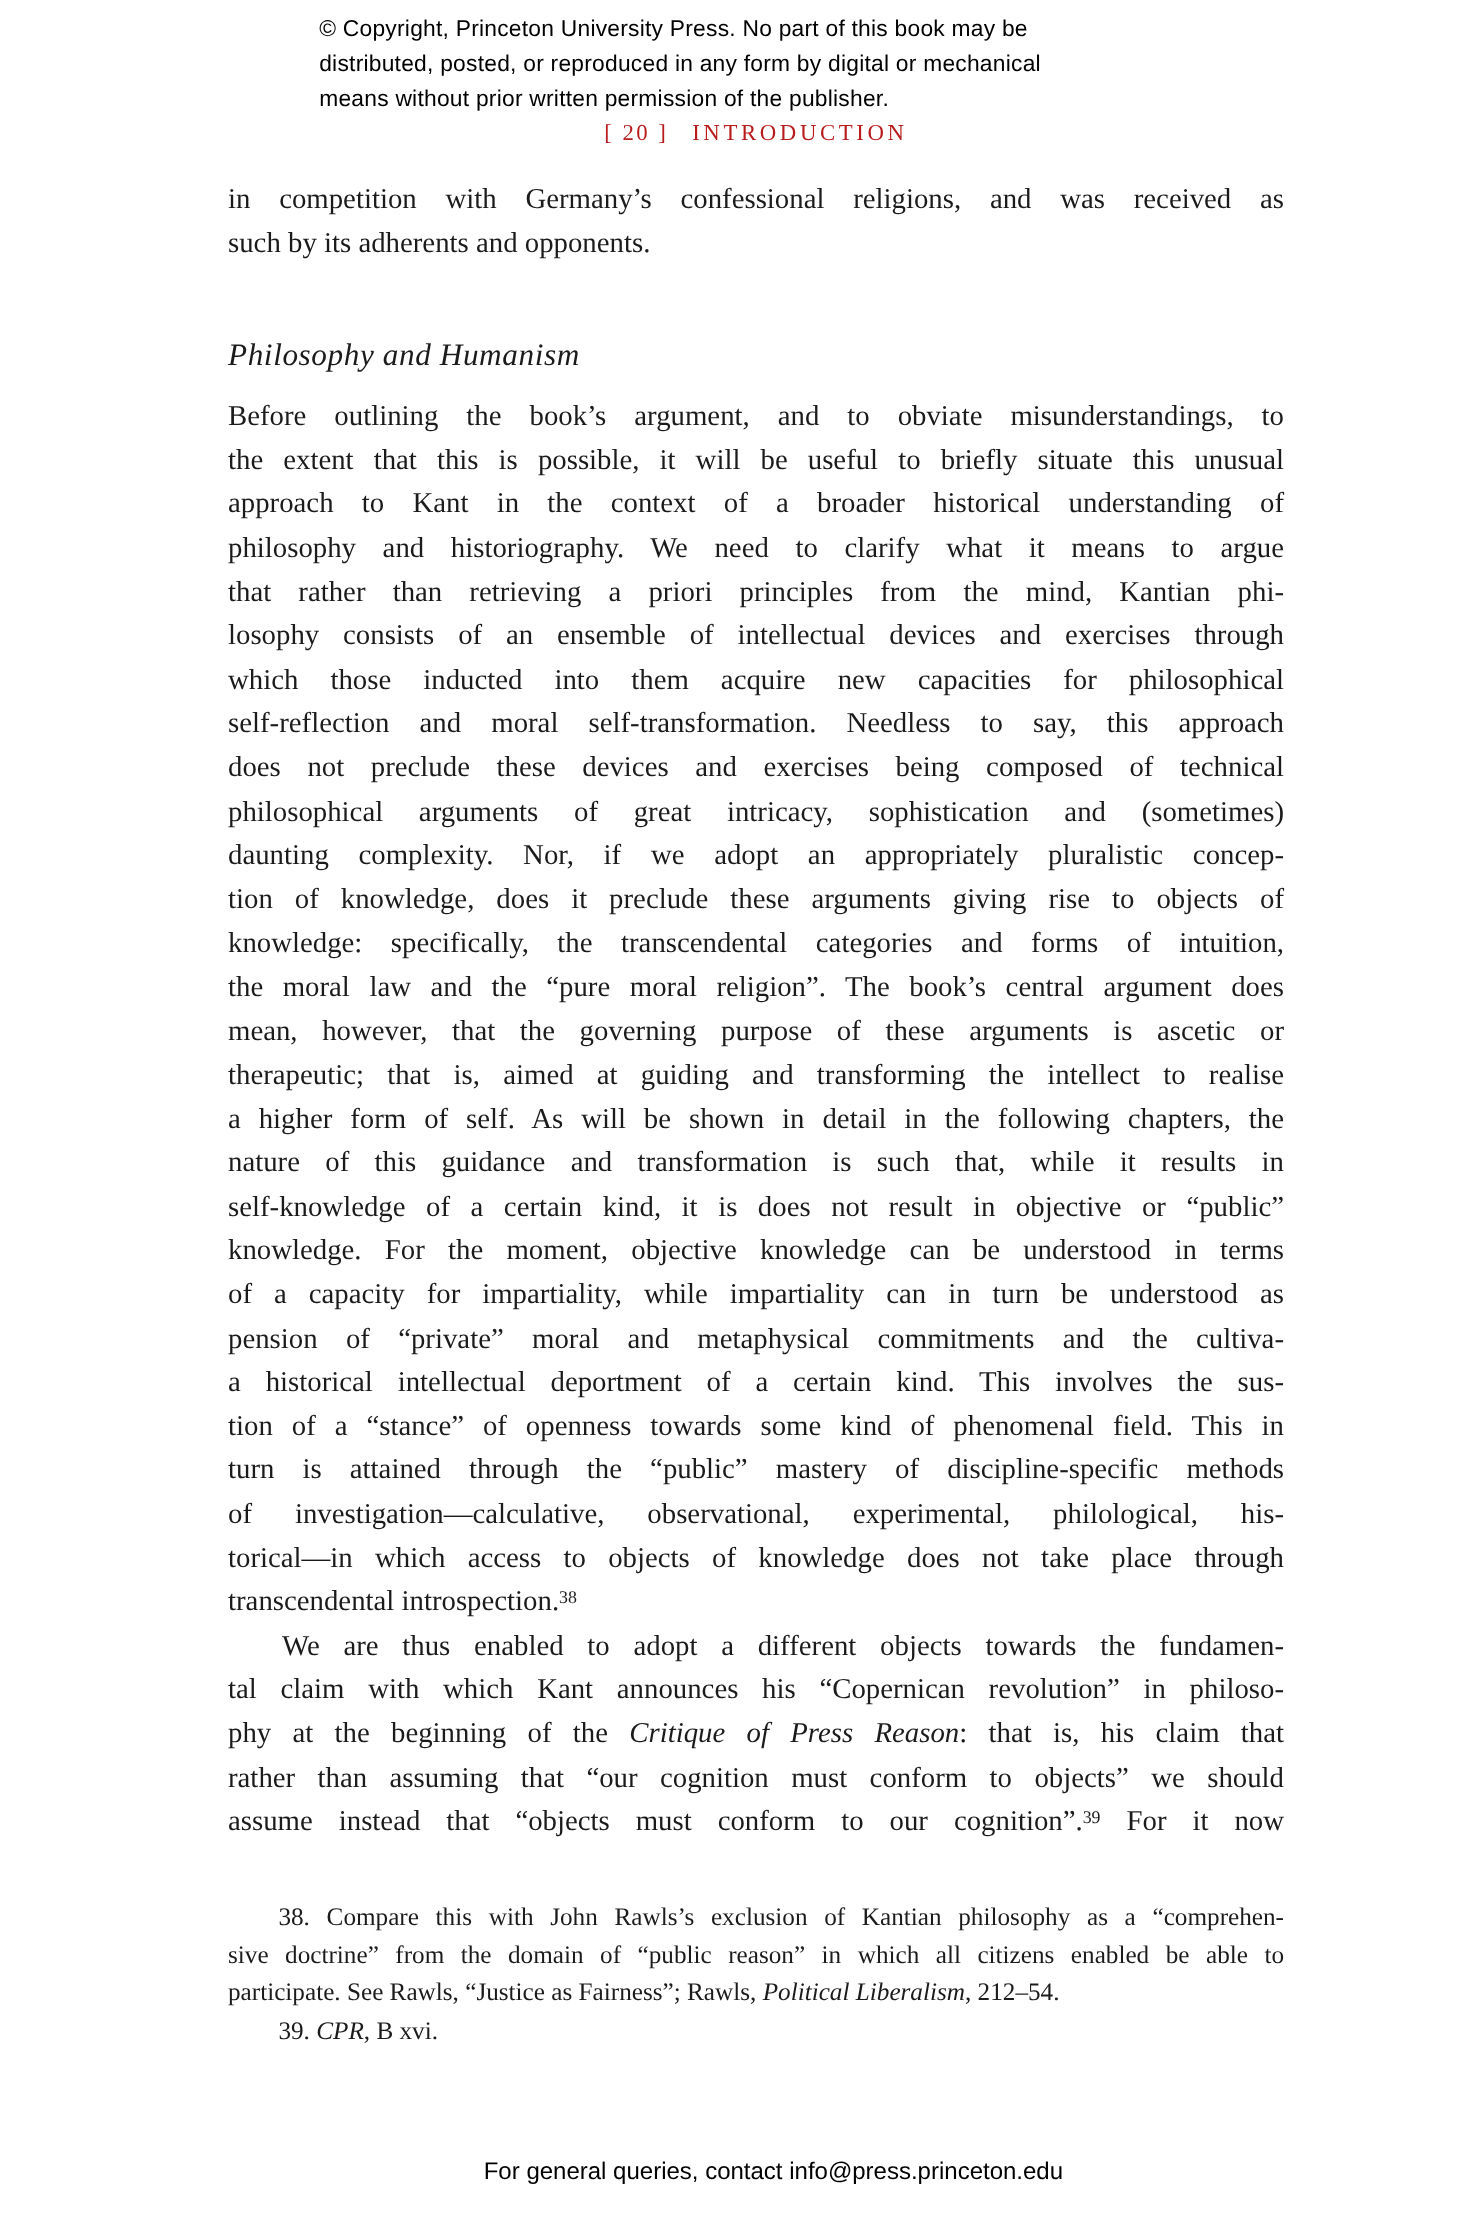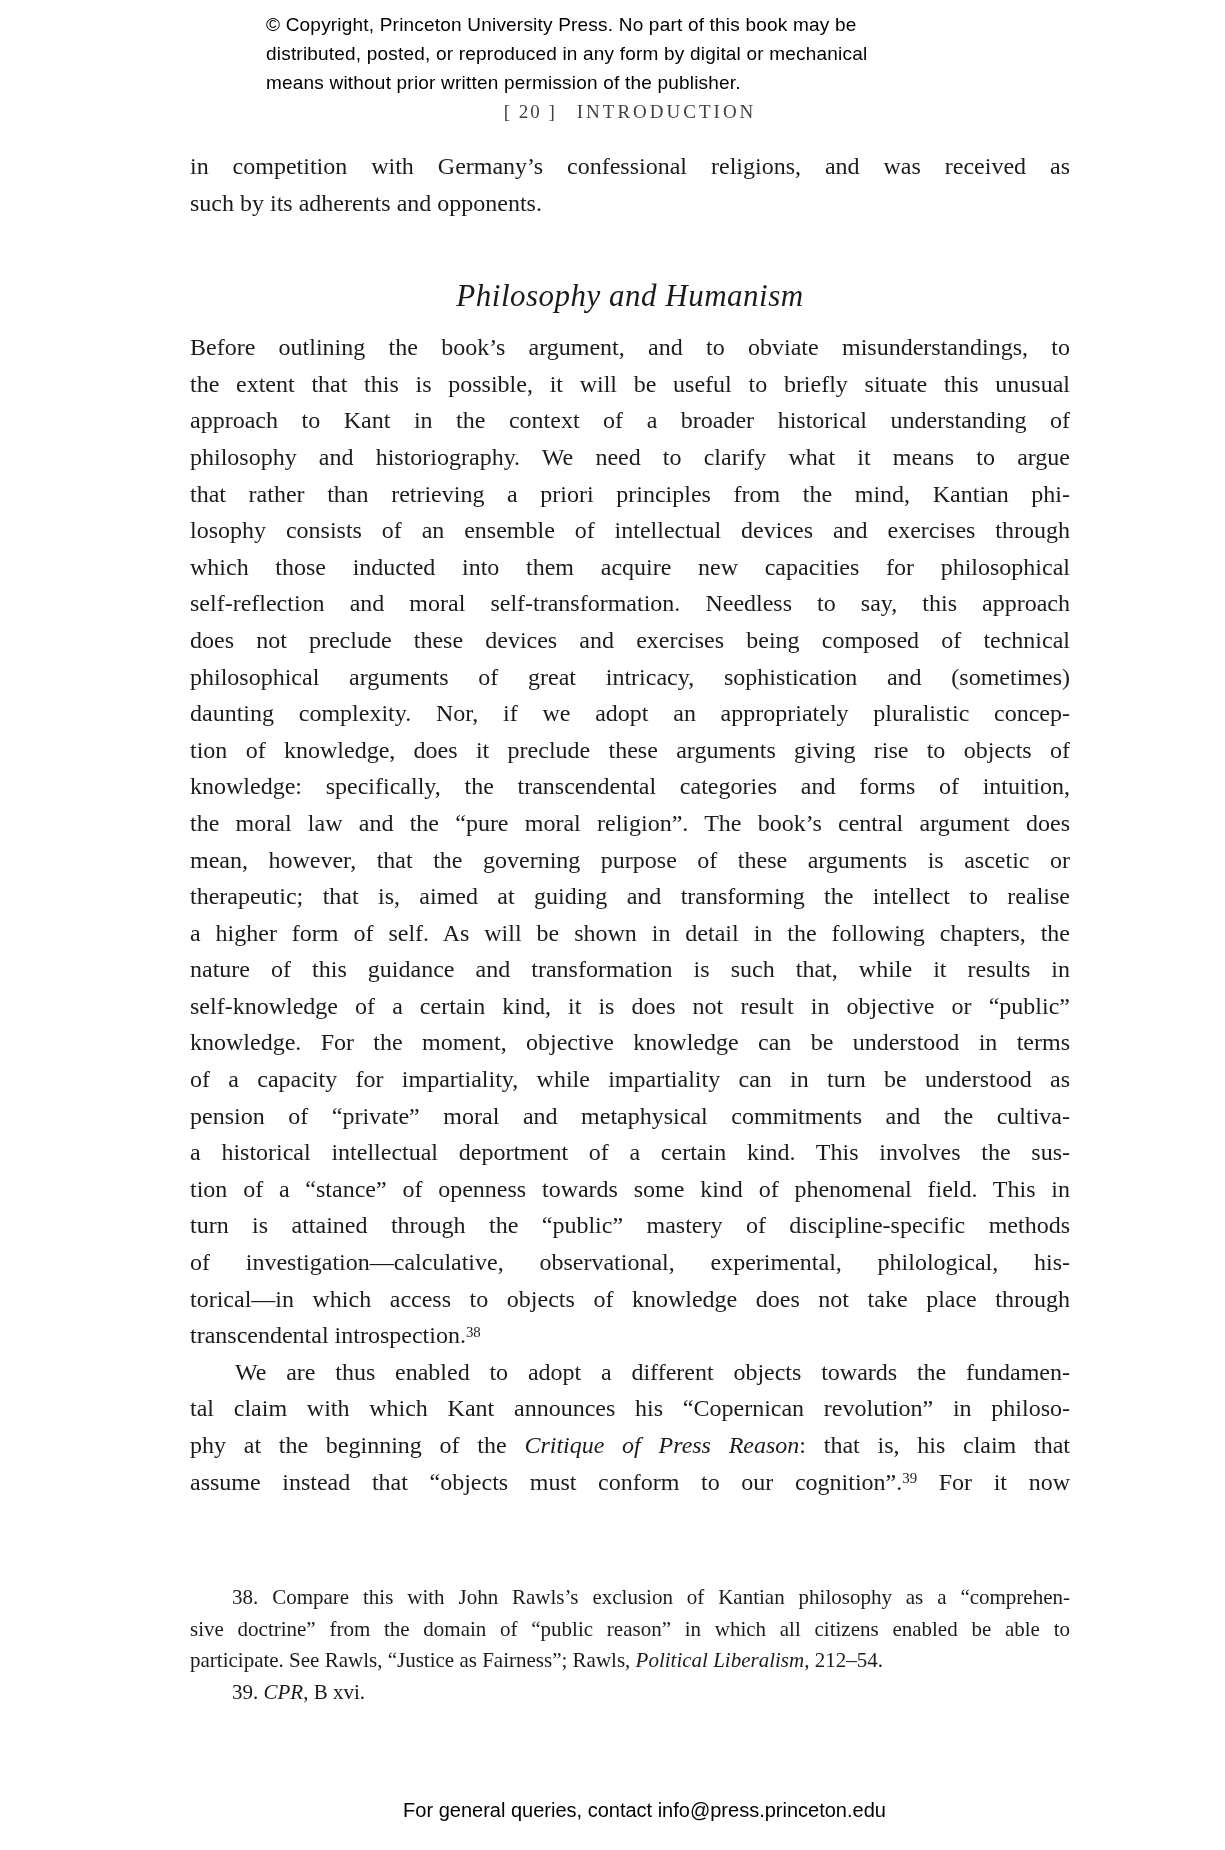--- a/index.html
+++ b/index.html
@@ -7,32 +7,32 @@
     position:relative; width:1102px; height:1850px; background:#ffffff;
     font-family:"Liberation Serif", serif; color:#1b1b1b; overflow:hidden;
   }
   .notice {
     position:absolute; left:266px; top:10px;
     font-family:"Liberation Sans", sans-serif; font-size:19px; line-height:29px;
     color:#000000; letter-spacing:0.2px;
   }
   .running-head {
     position:absolute; left:190px; top:100px; width:880px;
-    text-align:center; font-size:19px; line-height:24px; color:#404040;
+    text-align:center; font-size:19px; line-height:24px; color:#b91c1c;
   }
   .running-head .folio { letter-spacing:2px; margin-right:20px; }
   .running-head .head-title { letter-spacing:3px; }
   .body-column { position:absolute; left:190px; top:148px; width:880px;
     font-size:24px; line-height:36.6px; }
   .tline { text-align:justify; text-align-last:justify; height:36.6px; white-space:normal; }
   .tline.flush { text-align-last:left; }
   .tline.indent { text-indent:45px; }
   .para { margin:0; }
   .section-heading {
-    font-style:italic; font-size:31px; line-height:40px; text-align:center;
+    font-style:italic; font-size:26px; line-height:40px; text-align:left;
     margin:55px 0 13px 0; letter-spacing:0.5px; font-weight:normal;
   }
   .footnotes { position:absolute; left:190px; top:1582px; width:880px;
     font-size:21px; line-height:31.5px; }
   .footnotes .tline { height:31.5px; }
   .footnotes .tline.indent { text-indent:42px; }
   .page sup { font-size:0.62em; position:relative; top:-0.45em; vertical-align:baseline; line-height:0; }
   .footer {
     position:absolute; left:0; top:1797px; width:1225px; text-align:center;
     font-family:"Liberation Sans", sans-serif; font-size:20px; line-height:26px; color:#000000;padding-left:32px;
@@ -84,20 +84,21 @@
         <div class="tline">tion of a “stance” of openness towards some kind of phenomenal field. This in</div>
         <div class="tline">turn is attained through the “public” mastery of discipline-specific methods</div>
         <div class="tline">of investigation—calculative, observational, experimental, philological, his-</div>
         <div class="tline">torical—in which access to objects of knowledge does not take place through</div>
         <div class="tline flush">transcendental introspection.<sup>38</sup></div>
       </div>
       <div class="para">
         <div class="tline indent">We are thus enabled to adopt a different objects towards the fundamen-</div>
         <div class="tline">tal claim with which Kant announces his “Copernican revolution” in philoso-</div>
         <div class="tline">phy at the beginning of the <em>Critique of Press Reason</em>: that is, his claim that</div>
+        <div class="tline">rather than assuming that “our cognition must conform to objects” we should</div>
         <div class="tline">assume instead that “objects must conform to our cognition”.<sup>39</sup> For it now</div>
       </div>
     </div>
   <div class="footnotes" id="footnotes">
       <div class="para">
         <div class="tline indent">38. Compare this with John Rawls’s exclusion of Kantian philosophy as a “comprehen-</div>
         <div class="tline">sive doctrine” from the domain of “public reason” in which all citizens enabled be able to</div>
         <div class="tline flush">participate. See Rawls, “Justice as Fairness”; Rawls, <em>Political Liberalism</em>, 212–54.</div>
       </div>
       <div class="para">

